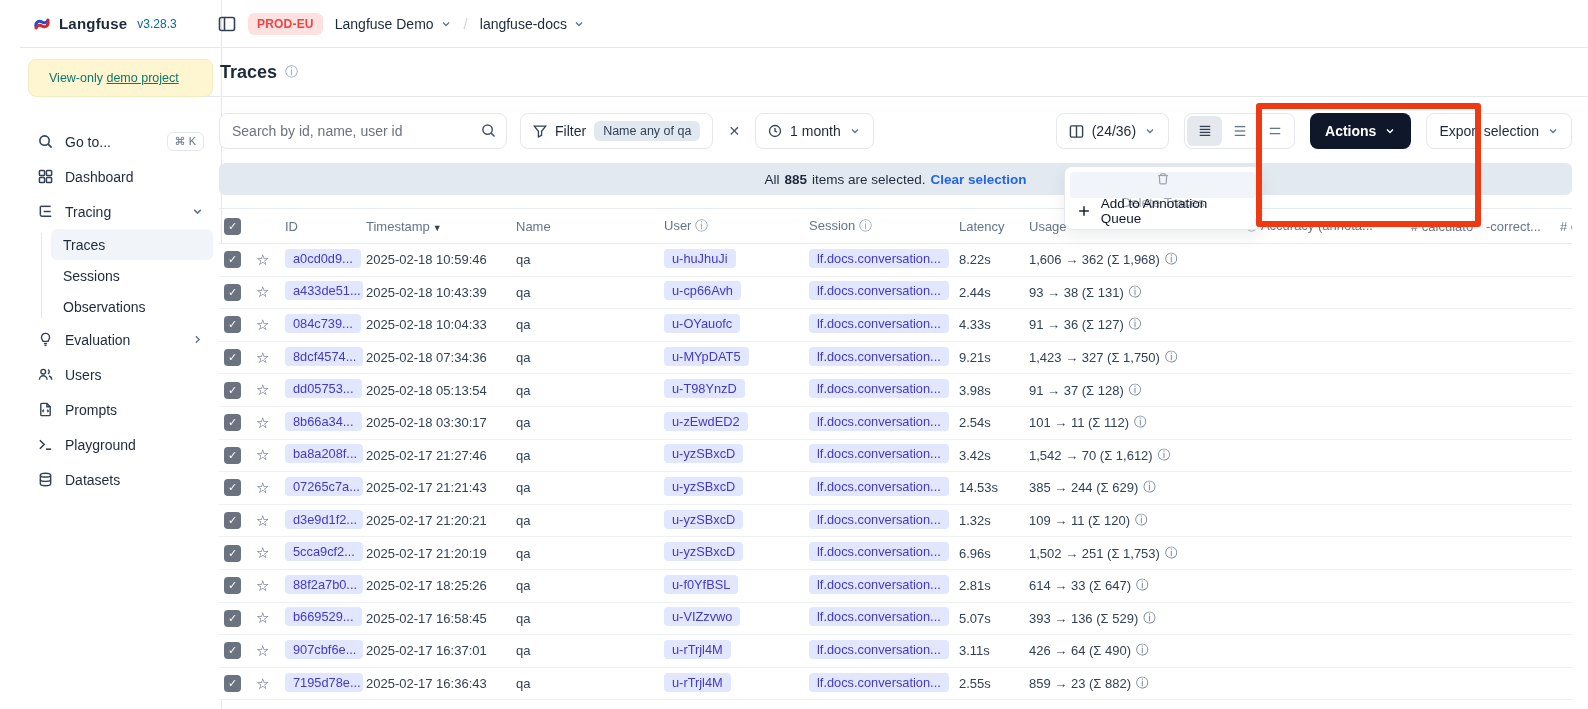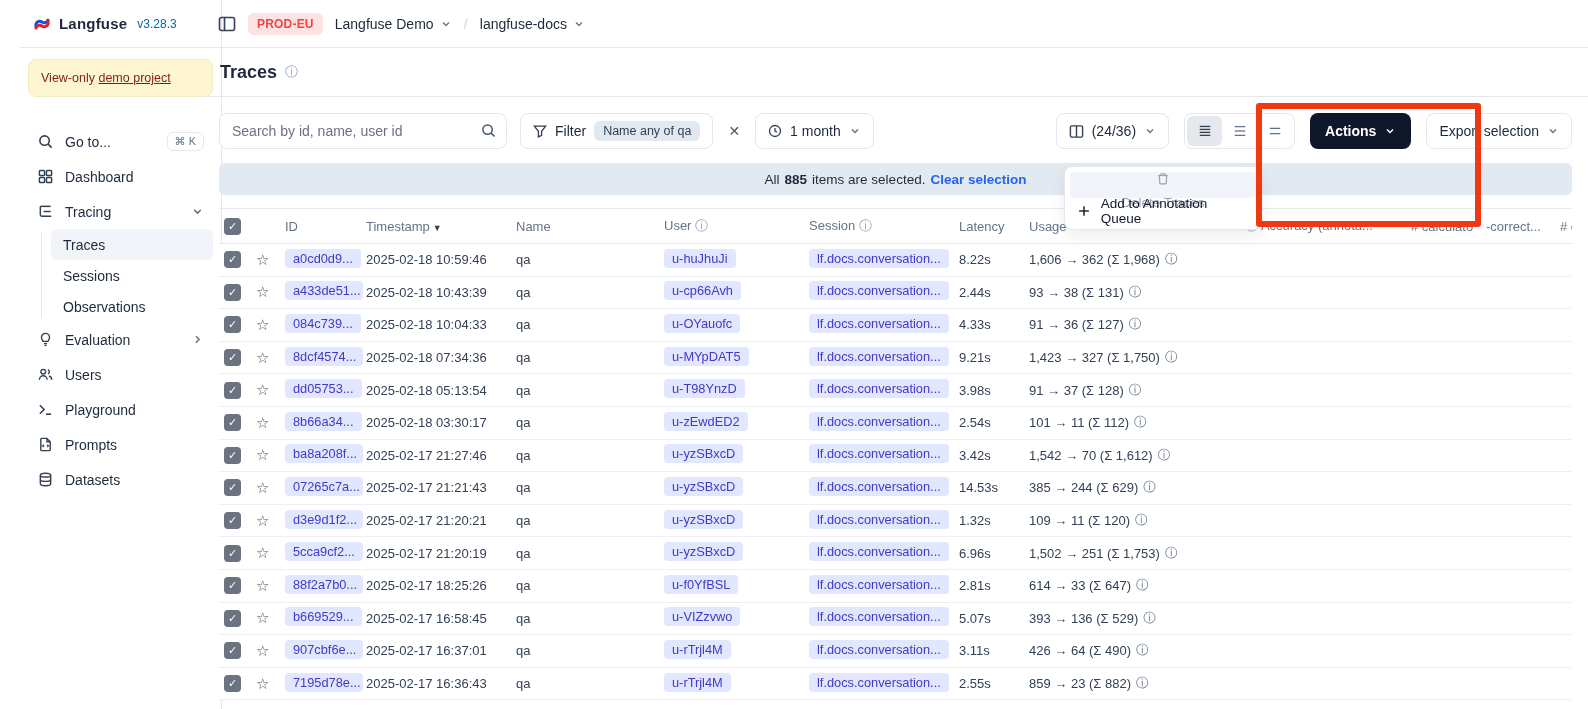--- a/index.html
+++ b/index.html
@@ -6,21 +6,21 @@
   html,body { width:1588px; height:709px; overflow:hidden; background:#fff;
     font-family:"Liberation Sans", sans-serif; color:#1e293b; }
   #app { position:relative; width:1588px; height:709px; background:#fff; overflow:hidden; }
   svg { display:block; }
 
   
   .sidebar { position:absolute; left:0; top:0; width:202px; height:709px; border-right:1px solid var(--border); background:#fff;margin-left:20px; }
   .logo-row { height:48px; border-bottom:1px solid var(--border); display:flex; align-items:center; padding:0 13px; gap:8px; }
   .logo-name { font-size:15px; font-weight:700; letter-spacing:.2px; }
   .logo-version { font-size:12px; color:#0369a1; margin-left:2px; }
-  .view-banner { margin:11px 8px 0 8px; background:var(--warn-bg); border:1px solid #f3ecc0; border-radius:8px; padding:11px 12px; font-size:12.5px; color:#7f1d1d; }
+  .view-banner { margin:11px 8px 0 8px; background:var(--warn-bg); border:1px solid #f3ecc0; border-radius:8px; padding:11px 20px; font-size:12.5px; color:#0f766e; }
   .view-banner u { text-decoration:underline; cursor:pointer; }
   .nav { margin-top:27px; padding:0 8px; }
   .nav-item { display:flex; align-items:center; gap:11px; height:35px; padding:0 9px; font-size:14px; color:#1e293b; border-radius:6px; cursor:pointer; position:relative; }
   .nav-item .nicon { width:17px; display:flex; justify-content:center; color:#334155; }
   .nav-item .right { margin-left:auto; color:#64748b; }
   .kbd-badge { margin-left:auto; border:1px solid var(--border); border-radius:6px; padding:2px 7px; font-size:11px; color:#64748b; background:#fff; }
   .subnav { position:relative; margin-left:13px; padding-left:10px; }
   .subnav::before { content:""; position:absolute; left:0; top:4px; bottom:4px; width:1px; background:#e2e8f0; }
   .subnav-item { display:flex; align-items:center; height:31px; padding:0 12px; font-size:14px; border-radius:6px; cursor:pointer; color:#1e293b; }
   .subnav-item.active { background:var(--active-bg); font-weight:500; }
@@ -180,38 +180,38 @@
               <path d="M1.5 13.5 c0-2.3 1.8-4.1 4.1-4.1 s4.1 1.8 4.1 4.1"></path>
               <path d="M10.6 2.8 a2.5 2.5 0 0 1 0 4.5"></path>
               <path d="M11.7 9.6 c1.7.5 2.9 2 2.9 3.9"></path>
             </svg>
         </span>
         <span>Users</span>
       </div>
 
       <div class="nav-item">
         <span class="nicon">
-          <svg width="15" height="15" viewBox="0 0 16 16" fill="none" stroke="#334155" stroke-width="1.7">
-              <path d="M2 3.5 6.5 8 2 12.5"></path>
-              <path d="M8.5 13 H14"></path>
-            </svg>
-        </span>
-        <span>Playground</span>
-      </div>
-
-      <div class="nav-item">
-        <span class="nicon">
           <svg width="15" height="15" viewBox="0 0 16 16" fill="none" stroke="#334155" stroke-width="1.5">
               <path d="M9.5 1.5 H4 a1 1 0 0 0-1 1 v11 a1 1 0 0 0 1 1 h8 a1 1 0 0 0 1-1 V5 Z"></path>
               <path d="M9.5 1.5 V5 H13"></path>
               <path d="M6.2 8.2 5 9.5 l1.2 1.3"></path>
               <path d="M9.8 8.2 11 9.5 l-1.2 1.3"></path>
             </svg>
         </span>
         <span>Prompts</span>
+      </div>
+
+      <div class="nav-item">
+        <span class="nicon">
+          <svg width="15" height="15" viewBox="0 0 16 16" fill="none" stroke="#334155" stroke-width="1.7">
+              <path d="M2 3.5 6.5 8 2 12.5"></path>
+              <path d="M8.5 13 H14"></path>
+            </svg>
+        </span>
+        <span>Playground</span>
       </div>
 
       <div class="nav-item">
         <span class="nicon">
           <svg width="15" height="15" viewBox="0 0 16 16" fill="none" stroke="#334155" stroke-width="1.5">
               <ellipse cx="8" cy="3.4" rx="5.5" ry="2"></ellipse>
               <path d="M2.5 3.4 v9.2 c0 1.1 2.5 2 5.5 2 s5.5-.9 5.5-2 V3.4"></path>
               <path d="M2.5 8 c0 1.1 2.5 2 5.5 2 s5.5-.9 5.5-2"></path>
             </svg>
         </span>

